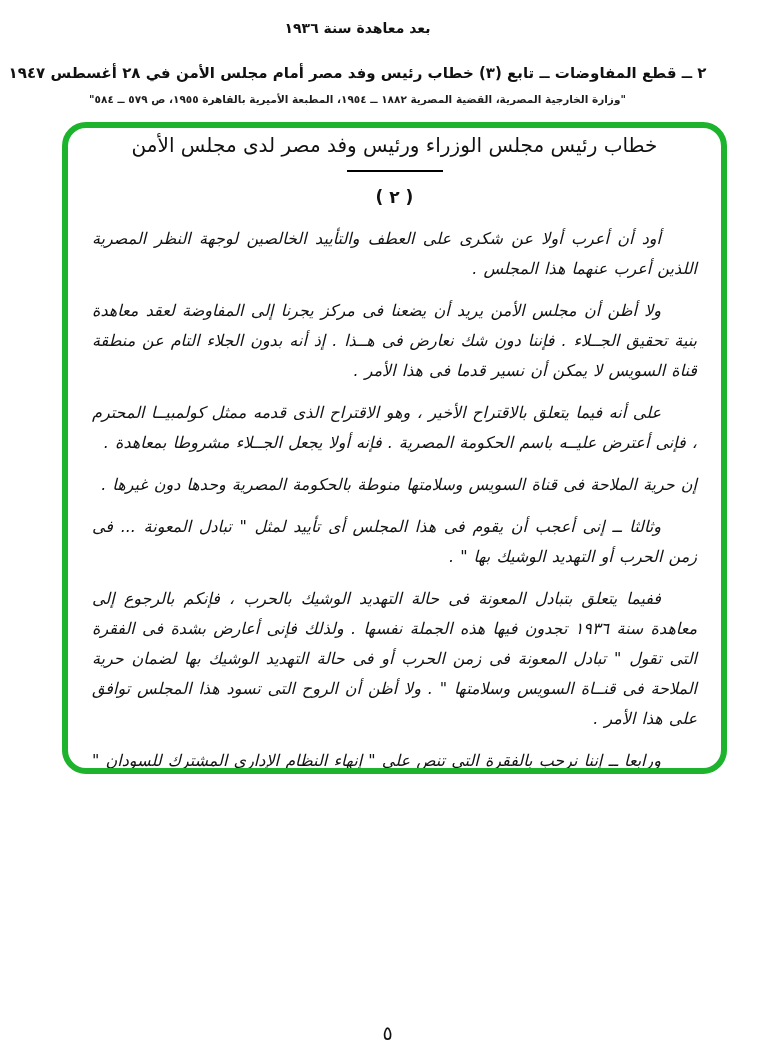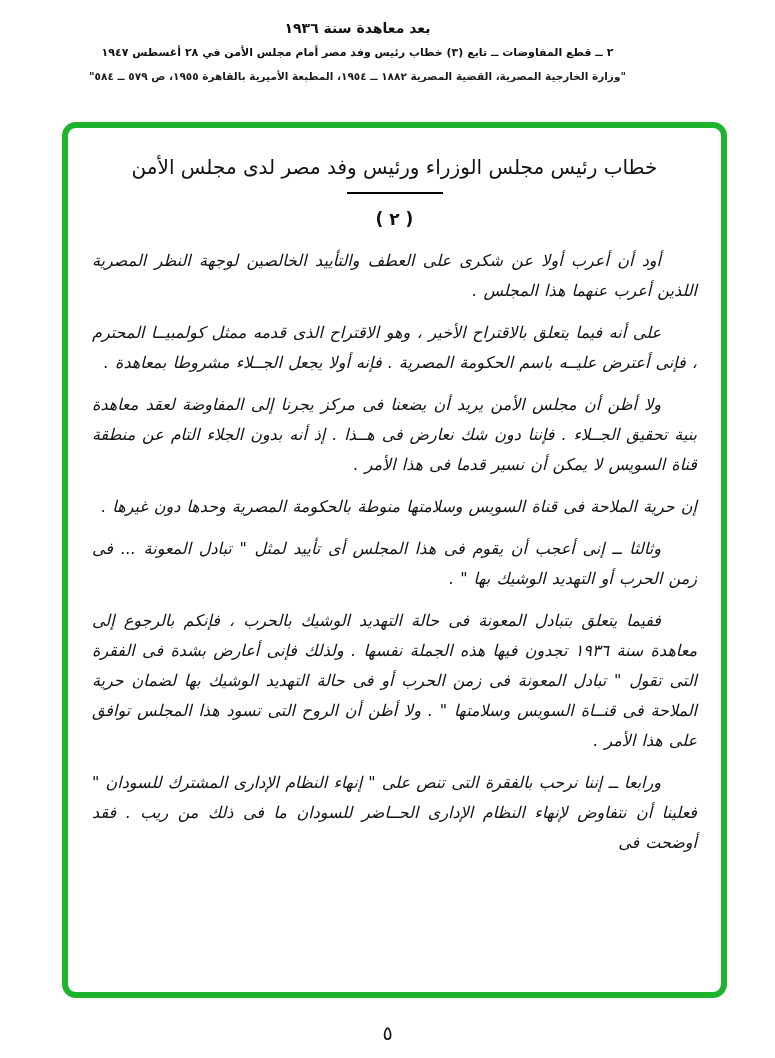--- a/index.html
+++ b/index.html
@@ -9,32 +9,32 @@
     font-family: "DejaVu Sans", sans-serif;
     color: #111111;
     overflow: hidden;
     direction: rtl;
   }
   .page { position: relative; width: 775px; height: 1058px; }
 
   
   .top-header { position: absolute; top: 20px; left: 0; width: 715px; text-align: center; }
   .hdr-line1 { font-size: 14px; font-weight: bold; letter-spacing: 1px; }
-  .hdr-line2 { font-size: 11px; font-weight: bold; margin-top: 10px; }
+  .hdr-line2 { font-size: 15px; font-weight: bold; margin-top: 28px; }
   .hdr-citation { font-size: 10.5px; font-weight: bold; margin-top: 11px; color: #1c1c1c; }
 
   
   .green-box {
     position: absolute;
     left: 62px; top: 122px;
-    width: 665px; height: 876px;
+    width: 665px; height: 652px;
     border: 6px solid #1db32d;
-    border-radius: 14px;
+    border-radius: 24px;
     background: #ffffff;
-    padding: 26px 24px 0 24px;
+    padding: 4px 24px 0 24px;
     overflow: hidden;
   }
 
   .doc-title { font-size: 20px; font-weight: normal; text-align: center; line-height: 1.3; }
   .doc-date  { font-size: 15px; text-align: center; margin-top: 13px; }
   .title-rule {
     width: 96px; height: 0;
     border-top: 2px solid #000;
     margin: 12px auto 0 auto;
   }
@@ -77,22 +77,22 @@
     <div class="hdr-citation">"وزارة الخارجية المصرية، القضية المصرية ١٨٨٢ ــ ١٩٥٤، المطبعة الأميرية بالقاهرة ١٩٥٥، ص ٥٧٩ ــ ٥٨٤"</div>
   </header>
 
   <main class="green-box">
     <h1 class="doc-title">خطاب رئيس مجلس الوزراء ورئيس وفد مصر لدى مجلس الأمن</h1>
     <div class="title-rule"></div>
     <div class="section-marker">( ٢ )</div>
 
     <div class="body-text">
       <p>أود أن أعرب أولا عن شكرى على العطف والتأييد الخالصين لوجهة النظر المصرية اللذين أعرب عنهما هذا المجلس .</p>
+      <p>ولا أظن أن مجلس الأمن يريد أن يضعنا فى مركز يجرنا إلى المفاوضة لعقد معاهدة بنية تحقيق الجــلاء . فإننا دون شك نعارض فى هــذا . إذ أنه بدون الجلاء التام عن منطقة قناة السويس لا يمكن أن نسير قدما فى هذا الأمر .</p>
       <p>على أنه فيما يتعلق بالاقتراح الأخير ، وهو الاقتراح الذى قدمه ممثل كولمبيــا المحترم ، فإنى أعترض عليــه باسم الحكومة المصرية . فإنه أولا يجعل الجــلاء مشروطا بمعاهدة .</p>
-      <p>ولا أظن أن مجلس الأمن يريد أن يضعنا فى مركز يجرنا إلى المفاوضة لعقد معاهدة بنية تحقيق الجــلاء . فإننا دون شك نعارض فى هــذا . إذ أنه بدون الجلاء التام عن منطقة قناة السويس لا يمكن أن نسير قدما فى هذا الأمر .</p>
       <p class="no-indent">إن حرية الملاحة فى قناة السويس وسلامتها منوطة بالحكومة المصرية وحدها دون غيرها .</p>
       <p>وثالثا ــ إنى أعجب أن يقوم فى هذا المجلس أى تأييد لمثل " تبادل المعونة ... فى زمن الحرب أو التهديد الوشيك بها " .</p>
       <p>ففيما يتعلق بتبادل المعونة فى حالة التهديد الوشيك بالحرب ، فإنكم بالرجوع إلى معاهدة سنة ١٩٣٦ تجدون فيها هذه الجملة نفسها . ولذلك فإنى أعارض بشدة فى الفقرة التى تقول " تبادل المعونة فى زمن الحرب أو فى حالة التهديد الوشيك بها لضمان حرية الملاحة فى قنــاة السويس وسلامتها " . ولا أظن أن الروح التى تسود هذا المجلس توافق على هذا الأمر .</p>
       <p>ورابعا ــ إننا نرحب بالفقرة التى تنص على " إنهاء النظام الإدارى المشترك للسودان " فعلينا أن نتفاوض لإنهاء النظام الإدارى الحــاضر للسودان ما فى ذلك من ريب . فقد أوضحت فى</p>
     </div>
   </main>
 
   <footer class="page-number">٥</footer>
 
 </div>

